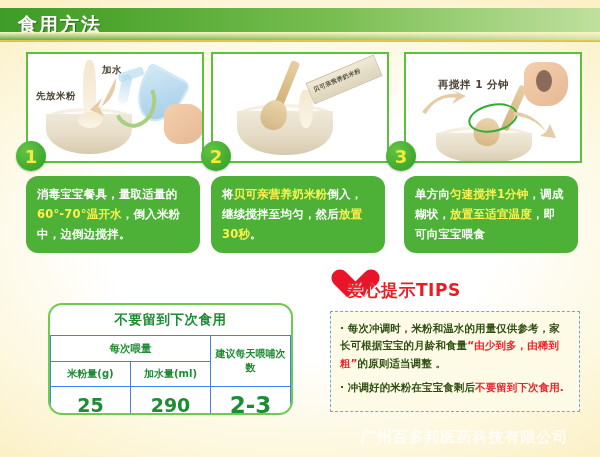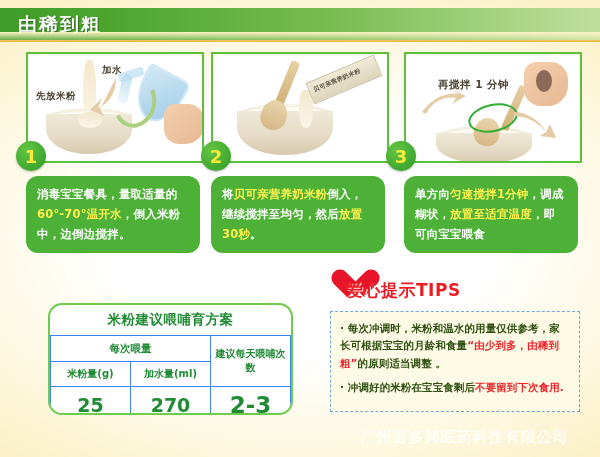--- a/index.html
+++ b/index.html
@@ -171,21 +171,21 @@
     font-family:"DejaVu Sans","Liberation Sans",sans-serif;
   }
 </style>
 </head>
 <body>
 
 <div id="page">
 
   <div class="header-wrap">
     <div class="header-bar"></div>
-    <div class="header-title">由稀到粗</div>
+    <div class="header-title">食用方法</div>
   </div>
   <div class="header-underglow"></div>
 
   <div class="steps">
 
     <div class="step s1">
       <div class="photo">
 
         <div class="bowl-rim" style="left:18px;top:54px;width:86px;height:20px;"></div>
         <div class="milk" style="left:24px;top:57px;width:74px;height:14px;"></div>
@@ -252,33 +252,33 @@
       <div class="caption">
         <span>单方向</span><span class="hl">匀速搅拌1分钟</span><span>，调成糊状，</span><span class="hl">放置至适宜温度</span><span>，即可向宝宝喂食</span>
       </div>
     </div>
   </div>
 
   <div class="table-card">
     <table class="tbl">
       <tbody>
           <tr>
-        <td class="t-title no-l no-r" colspan="3">米粉建议喂哺育方案</td>
+        <td class="t-title no-l no-r" colspan="3">不要留到下次食用</td>
       </tr>
       <tr>
         <td class="t-sub no-l" colspan="2">每次喂量</td>
         <td class="t-head no-r" rowspan="2">建议每天喂哺次数</td>
       </tr>
       <tr>
         <td class="t-head no-l">米粉量(g)</td>
         <td class="t-head">加水量(ml)</td>
       </tr>
       <tr>
         <td class="t-val no-l no-b">25</td>
-        <td class="t-val no-b">270</td>
+        <td class="t-val no-b">290</td>
         <td class="t-val t-times no-r no-b">2-3</td>
       </tr>
     </tbody>
       </table>
   </div>
 
   <div class="tips-head">
     <div class="heart"></div>
     <div class="tips-title">爱心提示TIPS</div>
   </div>

